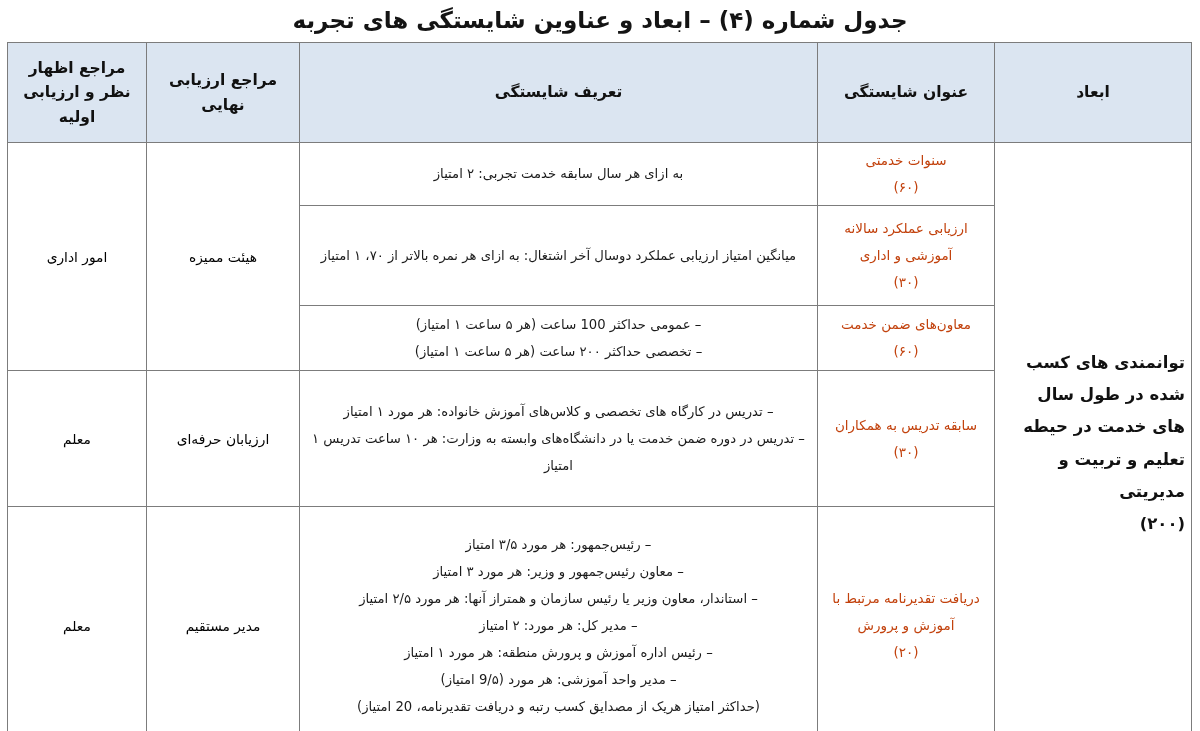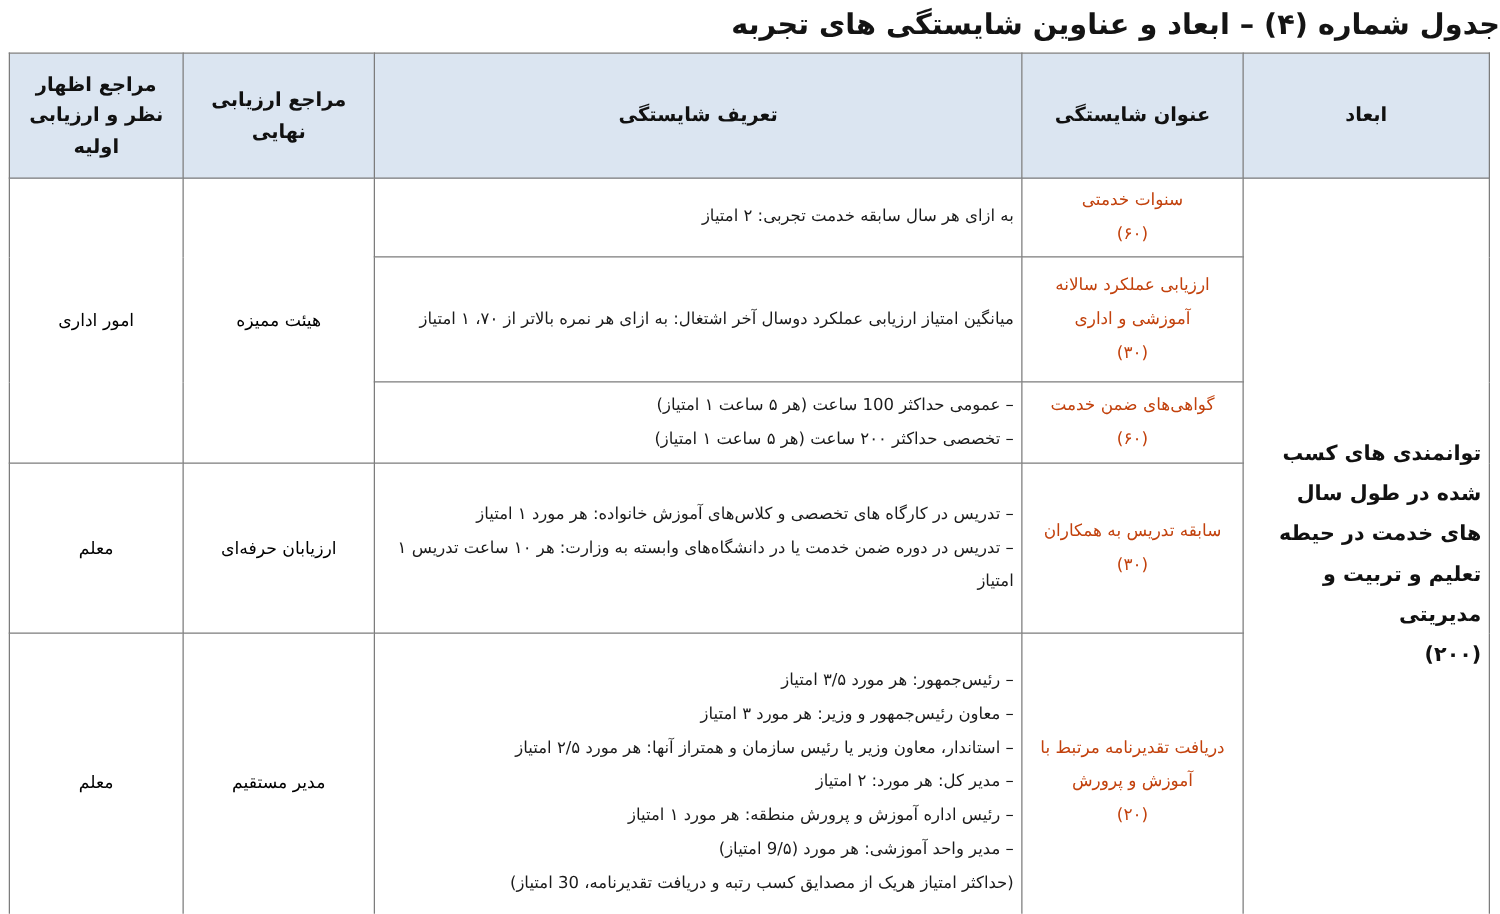--- a/index.html
+++ b/index.html
@@ -18,20 +18,21 @@
 
   .page {
     position: relative;
     width: 1200px;
     height: 731px;
     box-sizing: border-box;
   }
 
   .title {
     width: 100%;
+    text-align: center;
     font-size: 23px;
     font-weight: bold;
     line-height: 40px;
     height: 40px;
     letter-spacing: 0px;
     color: #141414;
     direction: rtl;
     white-space: nowrap;
   }
 
@@ -84,21 +85,21 @@
   }
 
   td.onvan-cell {
     text-align: center;
     font-size: 13.5px;
     line-height: 2.0;
     color: #c2410c;
   }
 
   td.tarif-cell {
-    text-align: right;
+    text-align: center;
     font-size: 13.2px;
     line-height: 2.05;
     padding-right: 10px;
     padding-left: 10px;
     color: #1a1a1a;
   }
 
   td.tarif-cell.single {
   }
 
@@ -168,21 +169,21 @@
             <span class="line">آموزشی و اداری</span>
             <span class="line">(۳۰)</span>
           </td>
           <td class="tarif-cell">
             <span>میانگین امتیاز ارزیابی عملکرد دوسال آخر اشتغال: به ازای هر نمره بالاتر از ۷۰، ۱ امتیاز</span>
           </td>
         </tr>
 
         <tr style="height:65px;">
           <td class="onvan-cell">
-            <span class="line">گواهی‌های ضمن خدمت</span>
+            <span class="line">معاون‌های ضمن خدمت</span>
             <span class="line">(۶۰)</span>
           </td>
           <td class="tarif-cell single">
             <span class="line">– عمومی حداکثر 100 ساعت (هر ۵ ساعت ۱ امتیاز)</span>
             <span class="line">– تخصصی حداکثر ۲۰۰ ساعت (هر ۵ ساعت ۱ امتیاز)</span>
           </td>
         </tr>
 
         <tr style="height:136px;">
           <td class="onvan-cell">
@@ -203,21 +204,21 @@
             <span class="line">آموزش و پرورش</span>
             <span class="line">(۲۰)</span>
           </td>
           <td class="tarif-cell single">
             <span class="line">– رئیس‌جمهور: هر مورد ۳/۵ امتیاز</span>
             <span class="line">– معاون رئیس‌جمهور و وزیر: هر مورد ۳ امتیاز</span>
             <span class="line">– استاندار، معاون وزیر یا رئیس سازمان و همتراز آنها: هر مورد ۲/۵ امتیاز</span>
             <span class="line">– مدیر کل: هر مورد: ۲ امتیاز</span>
             <span class="line">– رئیس اداره آموزش و پرورش منطقه: هر مورد ۱ امتیاز</span>
             <span class="line">– مدیر واحد آموزشی: هر مورد (9/۵ امتیاز)</span>
-            <span class="line">(حداکثر امتیاز هریک از مصدایق کسب رتبه و دریافت تقدیرنامه، 30 امتیاز)</span>
+            <span class="line">(حداکثر امتیاز هریک از مصدایق کسب رتبه و دریافت تقدیرنامه، 20 امتیاز)</span>
           </td>
           <td class="ref-cell">مدیر مستقیم</td>
           <td class="ref-cell">معلم</td>
         </tr>
 
       </tbody>
     </table>
   </div>
 
 </div>

